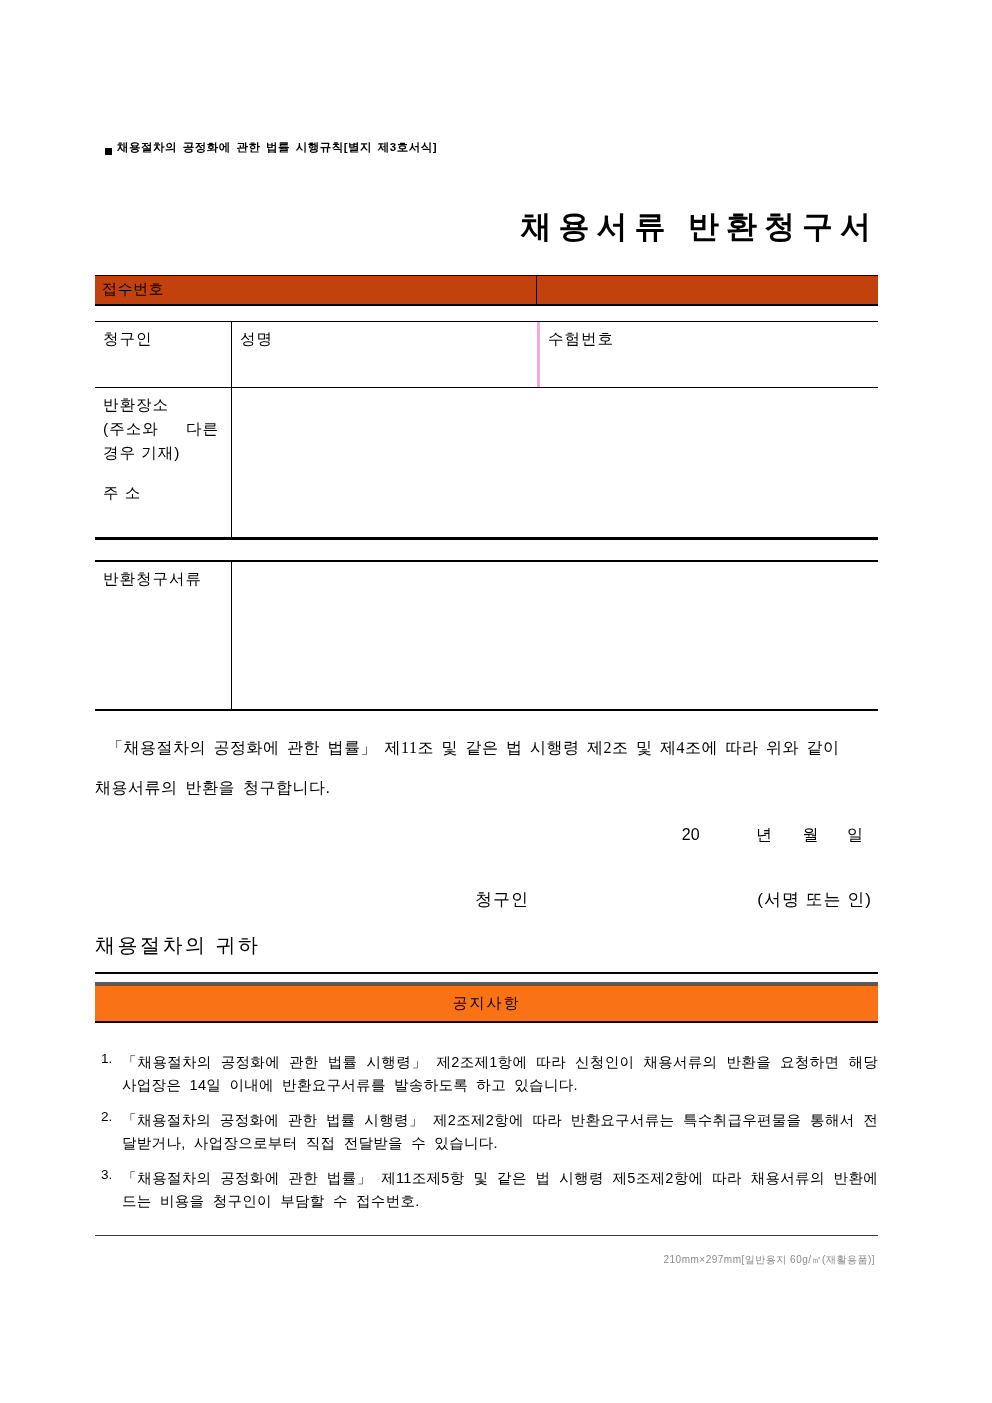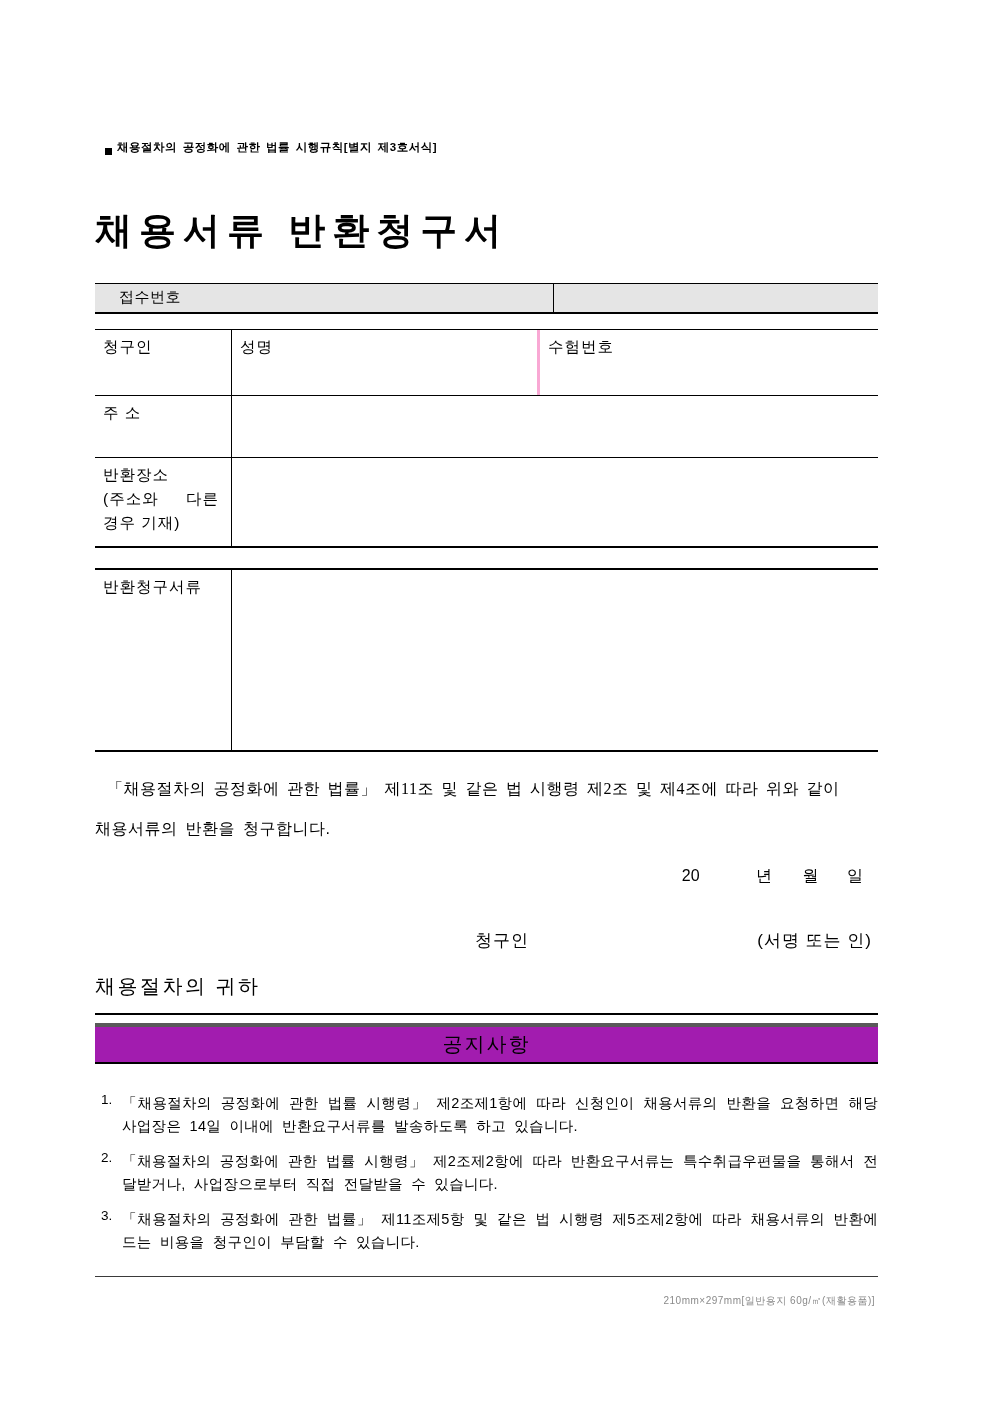--- a/index.html
+++ b/index.html
@@ -25,36 +25,35 @@
     letter-spacing:2px;
   }
   .reg-note { display:flex; align-items:flex-end; margin-left:10px; padding-bottom:3px; }
   .sq-bullet {
     width:7px; height:7px; background:#000; display:inline-block; margin-right:5px;
   }
   .reg-note-text { font-size:11.5px; font-weight:bold; letter-spacing:0.5px; word-spacing:2px; }
 
   
   .doc-title {
-    text-align:left;
+    text-align:right;
     margin-top:48px;
-    font-size:37px;
+    font-size:31px;
     font-weight:bold;
     letter-spacing:7px;
   }
 
   
   .t-receipt {
     margin-top:27px;
     display:flex;
     height:31px;
     border-top:1px solid #000;
     border-bottom:2px solid #000;
-    background:#e5e5e5;
-    padding-left:17px;
+    background:#c2410c;
   }
   .t-receipt .c1 { width:442px; border-right:1px solid #000; }
   .t-receipt .c2 { flex:1; }
   .cell-label { font-size:15px; padding:4px 7px; letter-spacing:0.5px; }
 
   
   .t-applicant { margin-top:15px; border-top:1px solid #000; border-bottom:2px solid #000; }
   .row { display:flex; }
   .rowA { height:66px; border-bottom:1px solid #000; }
   .rowB { height:62px; border-bottom:1px solid #000; }
@@ -64,21 +63,21 @@
   .rest-col { flex:1; }
   .lab { font-size:15.5px; padding:5px 8px; letter-spacing:1px; line-height:1.55; }
   .rp-line2 { display:flex; justify-content:space-between; padding-right:4px; }
 
   
   .t-docs {
     margin-top:20px;
     border-top:2px solid #000;
     border-bottom:2px solid #000;
     display:flex;
-    height:184px;
+    height:151px;
   }
   .t-docs .lab-col { border-right:1px solid #000; }
 
   
   .declaration { margin-top:17px; font-size:16px; letter-spacing:0.5px; word-spacing:3px; }
   .decl-line { line-height:40px; }
   .decl-line.first { padding-left:12px;font-family:Liberation Serif, serif; }
 
   
   .date-line {
@@ -98,25 +97,25 @@
   .sig-seal { margin-left:auto; padding-right:6px; }
 
   
   .addressee { margin-top:21px; font-size:20px; letter-spacing:2.5px; }
 
   
   .rule-thin { margin-top:13px; border-top:2px solid #000; }
   .notice-bar {
     margin-top:8px;
     height:41px;
-    background:#a21caf;
+    background:#f97316;
     border-top:4px solid #595959;
     border-bottom:2px solid #000;
     display:flex; align-items:center; justify-content:center;
-    font-size:20px; letter-spacing:2px;
+    font-size:15px; letter-spacing:2px;
   }
 
   
   .notice-list { margin-top:28px; }
   .n-item { display:flex; margin-bottom:11px; }
   .n-no { width:27px; padding-left:6px; font-size:13.5px; flex:none; }
   .n-text {
     flex:1; font-size:14.5px; line-height:1.62; letter-spacing:0.3px;
     word-spacing:4px; text-align:justify;
   }
@@ -156,40 +155,40 @@
     <div class="row rowA">
       <div class="lab-col">
         <div class="lab">청구인</div>
       </div>
       <div class="name-col">
         <div class="lab">성명</div>
       </div>
       <div class="rest-col">
         <div class="lab">수험번호</div>
       </div>
-    </div>
-    <div class="row rowB">
-      <div class="lab-col">
-        <div class="lab">주 소</div>
-      </div>
-      <div class="rest-col"></div>
     </div>
     <div class="row rowC">
       <div class="lab-col">
         <div class="lab">
           <div>반환장소</div>
           <div class="rp-line2">
             <span>(주소와</span>
             <span>다른</span>
           </div>
           <div>경우 기재)</div>
         </div>
       </div>
       <div class="rest-col"></div>
     </div>
+    <div class="row rowB">
+      <div class="lab-col">
+        <div class="lab">주 소</div>
+      </div>
+      <div class="rest-col"></div>
+    </div>
   </div>
 
   <div class="t-docs">
     <div class="lab-col">
       <div class="lab">반환청구서류</div>
     </div>
     <div class="rest-col"></div>
   </div>
 
   <div class="declaration">
@@ -220,20 +219,20 @@
     <div class="n-item">
       <span class="n-no">1.</span>
       <span class="n-text">「채용절차의 공정화에 관한 법률 시행령」  제2조제1항에 따라 신청인이 채용서류의 반환을 요청하면 해당 사업장은 14일 이내에 반환요구서류를 발송하도록 하고 있습니다.</span>
     </div>
     <div class="n-item">
       <span class="n-no">2.</span>
       <span class="n-text">「채용절차의 공정화에 관한 법률 시행령」  제2조제2항에 따라 반환요구서류는 특수취급우편물을 통해서 전달받거나, 사업장으로부터 직접 전달받을 수 있습니다.</span>
     </div>
     <div class="n-item">
       <span class="n-no">3.</span>
-      <span class="n-text">「채용절차의 공정화에 관한 법률」 제11조제5항 및 같은 법 시행령 제5조제2항에 따라 채용서류의 반환에 드는 비용을 청구인이 부담할 수 있습니다.</span>
+      <span class="n-text">「채용절차의 공정화에 관한 법률」 제11조제5항 및 같은 법 시행령 제5조제2항에 따라 채용서류의 반환에 드는 비용을 청구인이 부담할 수 접수번호.</span>
     </div>
   </div>
 
   <div class="rule-bottom"></div>
   <div class="paper-spec">210mm×297mm[일반용지 60g/㎡(재활용품)]</div>
 
 </div>
 
 </body></html>

